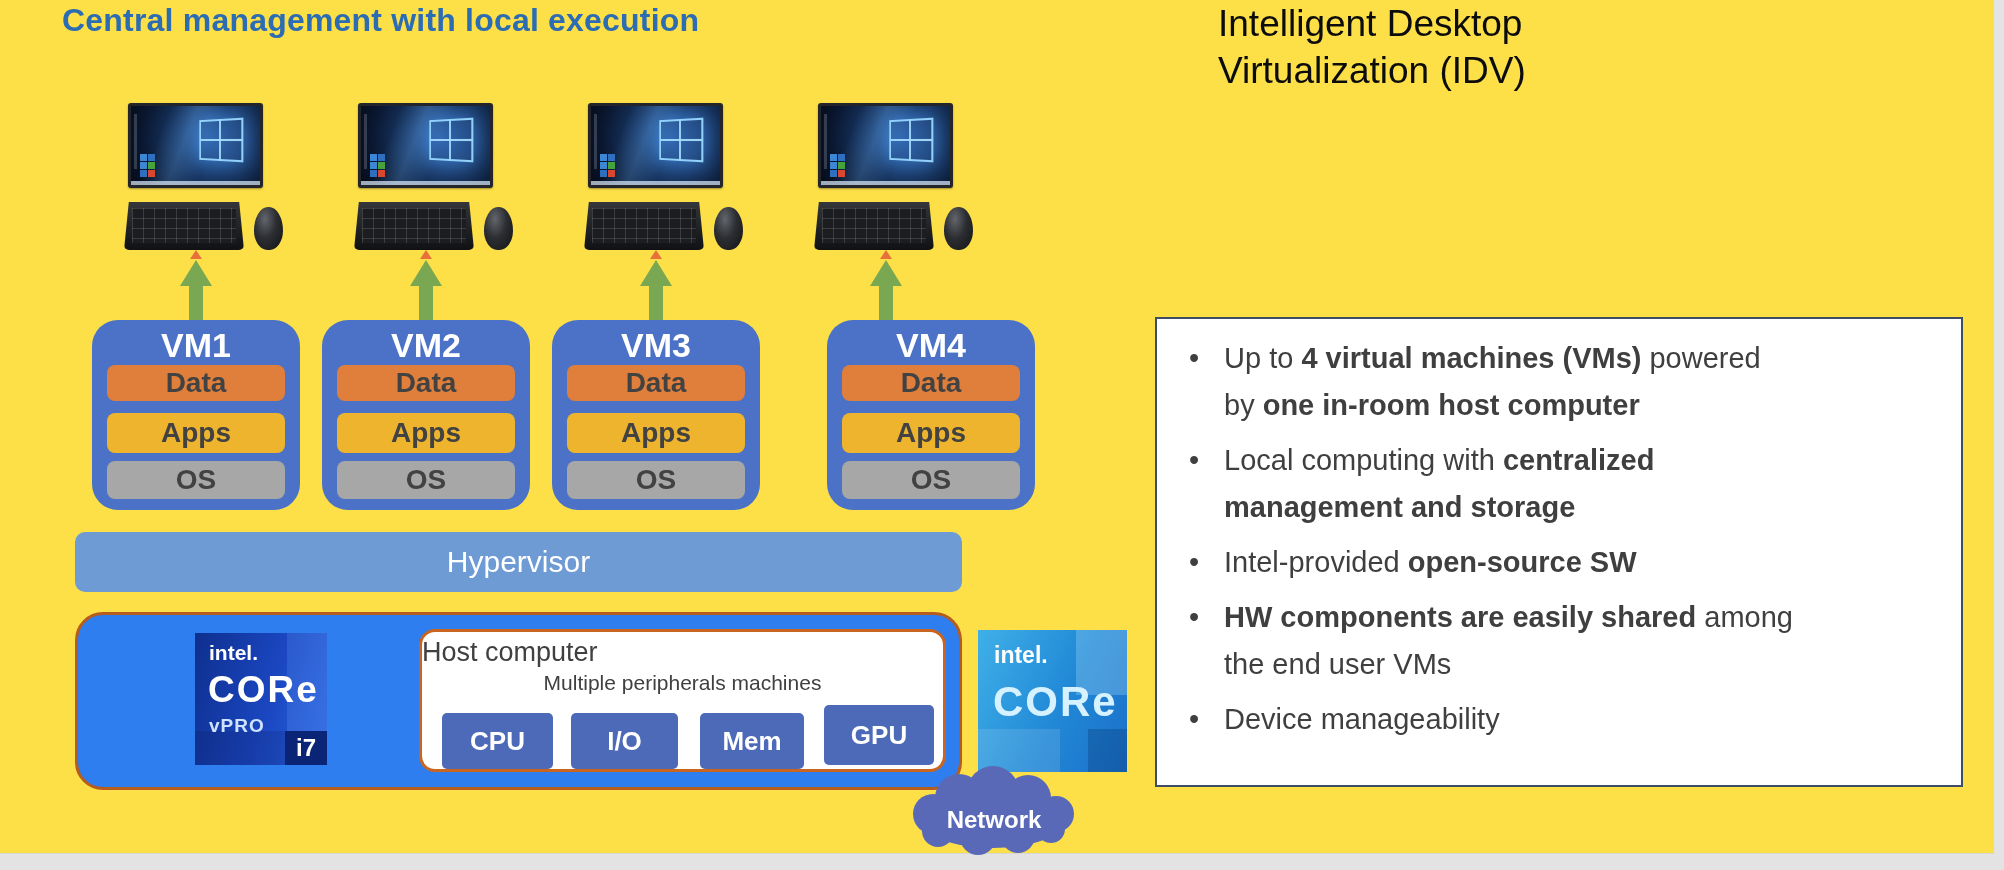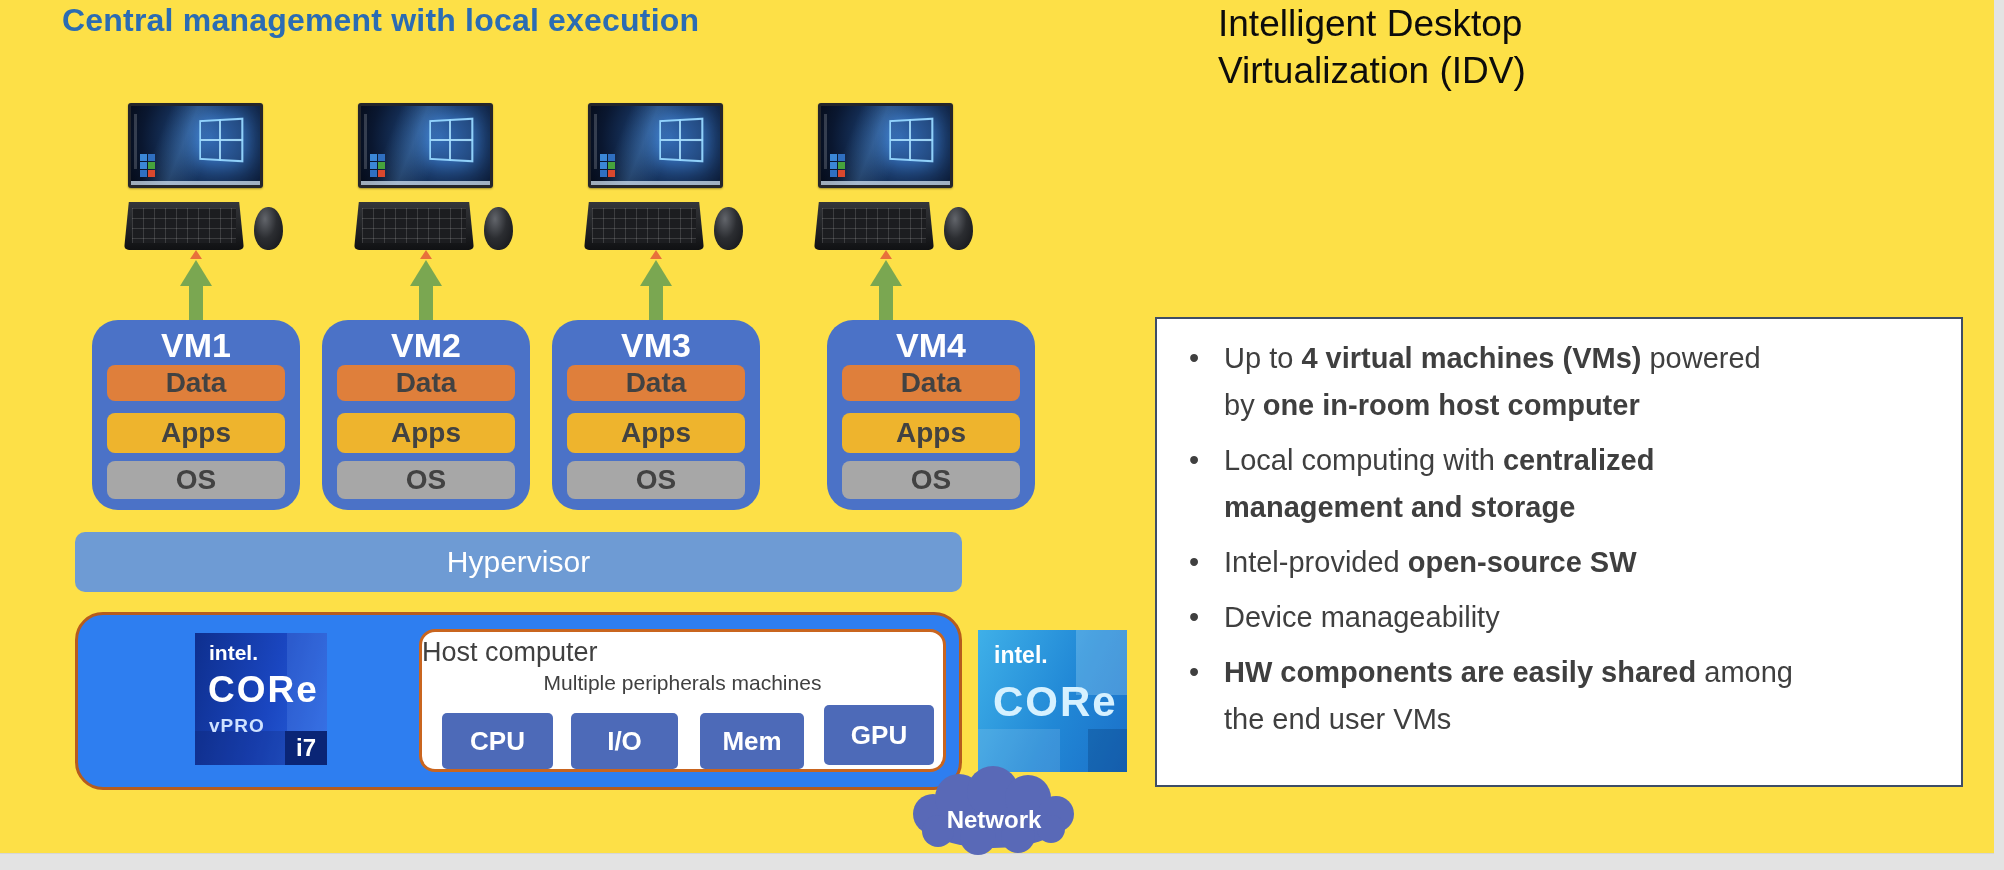--- a/index.html
+++ b/index.html
@@ -321,24 +321,24 @@
           <div class="bline"><span class="nseg">by </span><span class="bseg">one in-room host computer</span></div>
         </li>
         <li class="bullet">
           <div class="bline"><span class="nseg">Local computing with </span><span class="bseg">centralized</span></div>
           <div class="bline"><span class="bseg">management and storage</span></div>
         </li>
         <li class="bullet">
           <div class="bline"><span class="nseg">Intel-provided </span><span class="bseg">open-source SW</span></div>
         </li>
         <li class="bullet">
-          <div class="bline"><span class="nseg">Device manageability</span></div>
-        </li>
-        <li class="bullet">
           <div class="bline"><span class="bseg">HW components are easily shared</span><span class="nseg"> among</span></div>
           <div class="bline"><span class="nseg">the end user VMs</span></div>
+        </li>
+        <li class="bullet">
+          <div class="bline"><span class="nseg">Device manageability</span></div>
         </li>
       </ul>
   </div>
 
   <div class="strip-bottom"></div>
   <div class="strip-right"></div>
 </div>
 
 </body></html>

